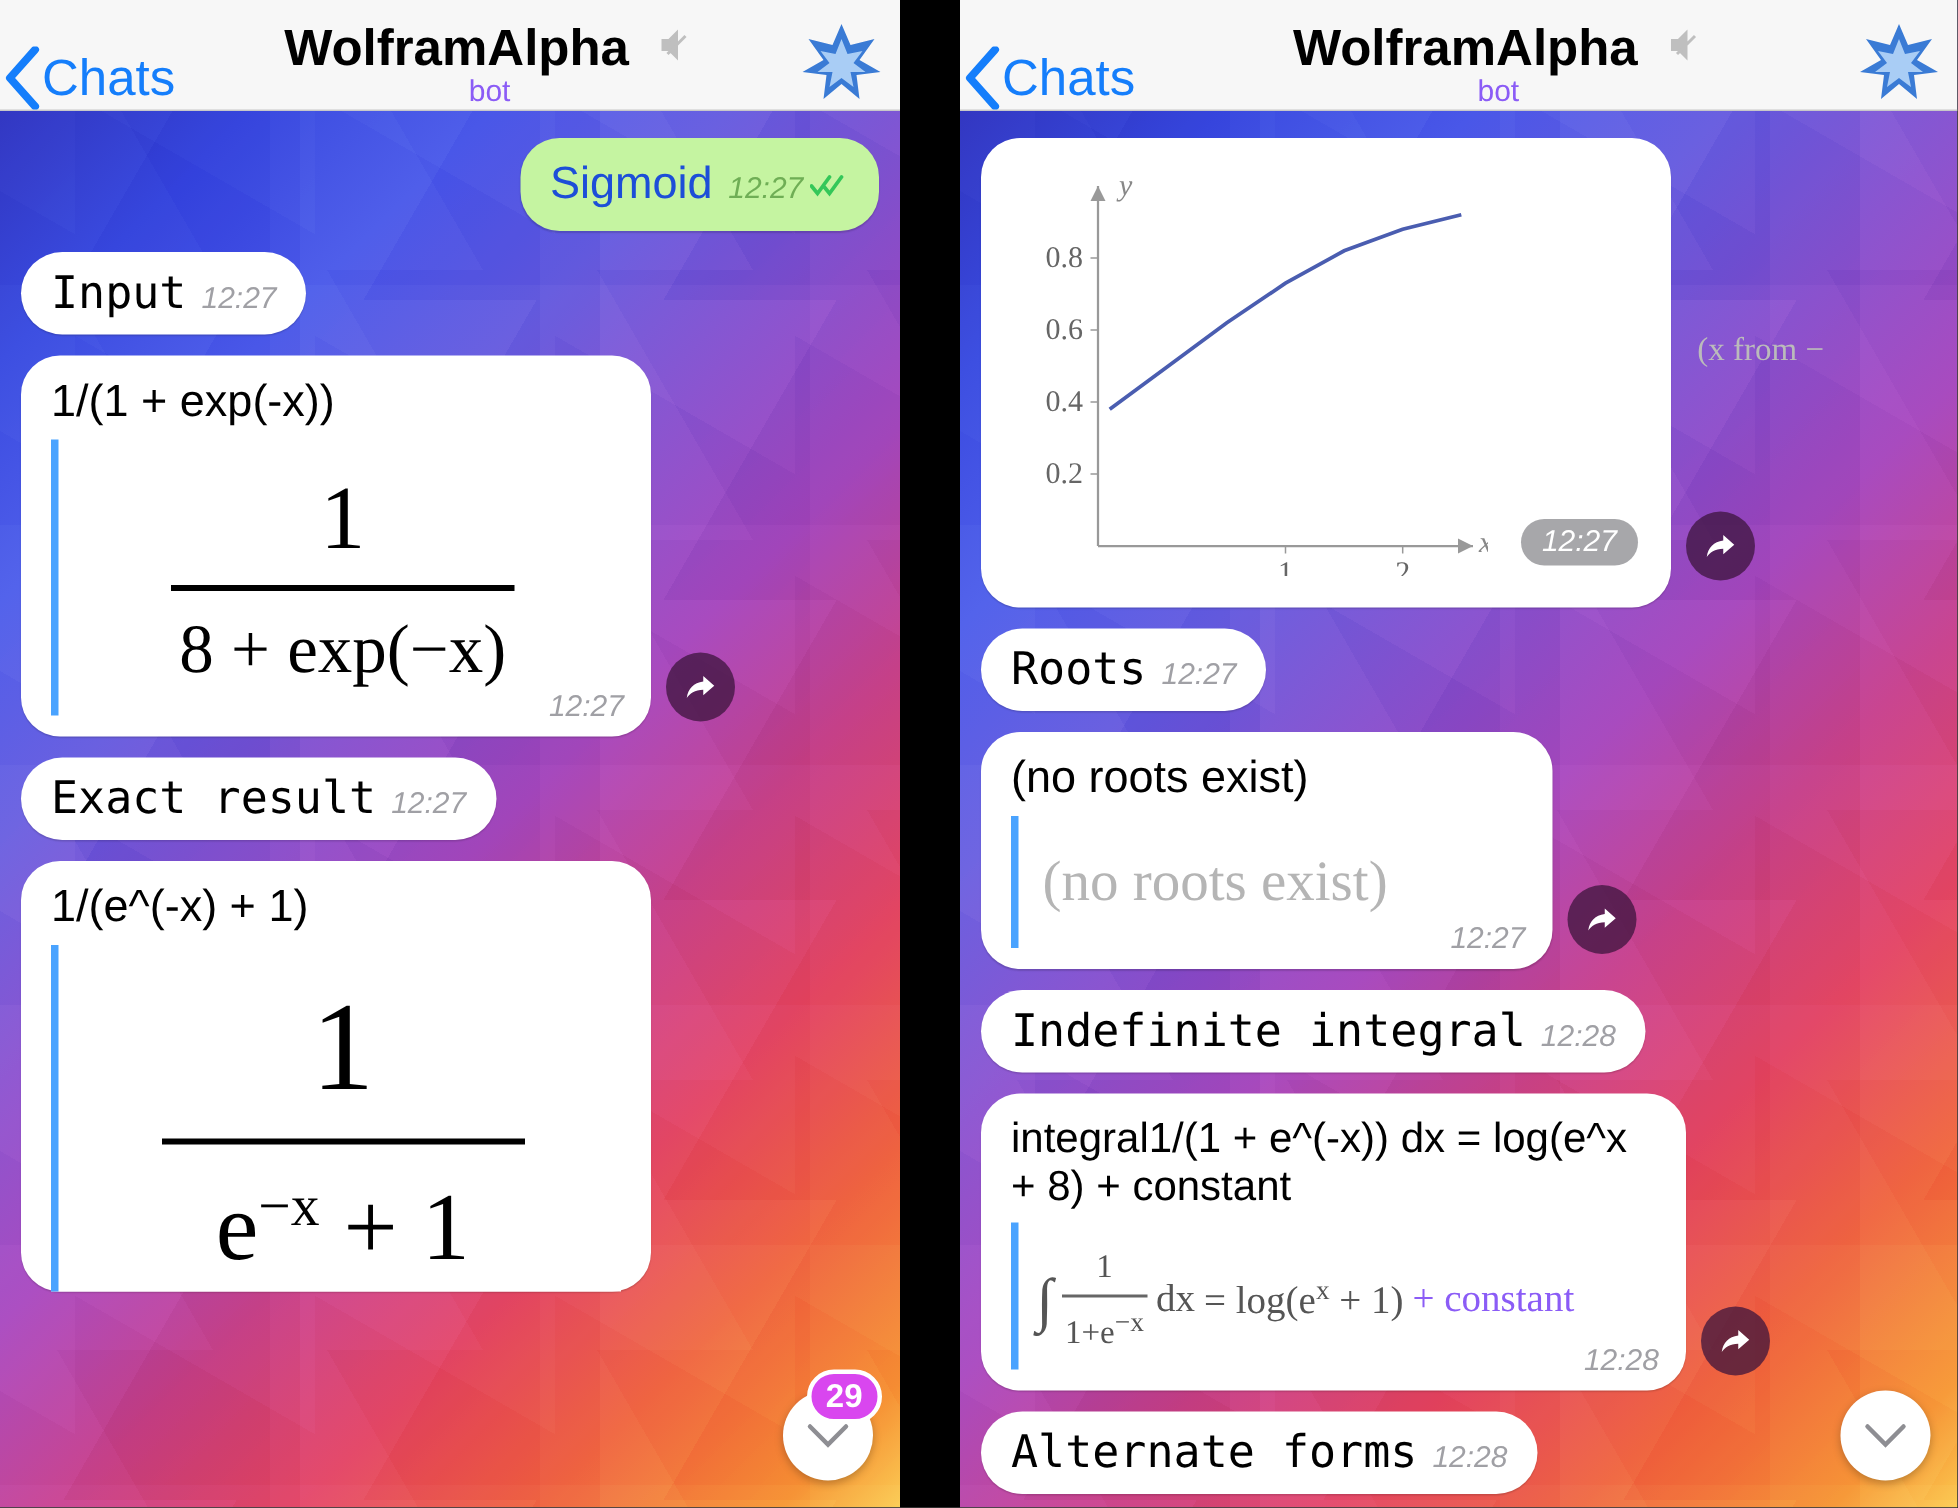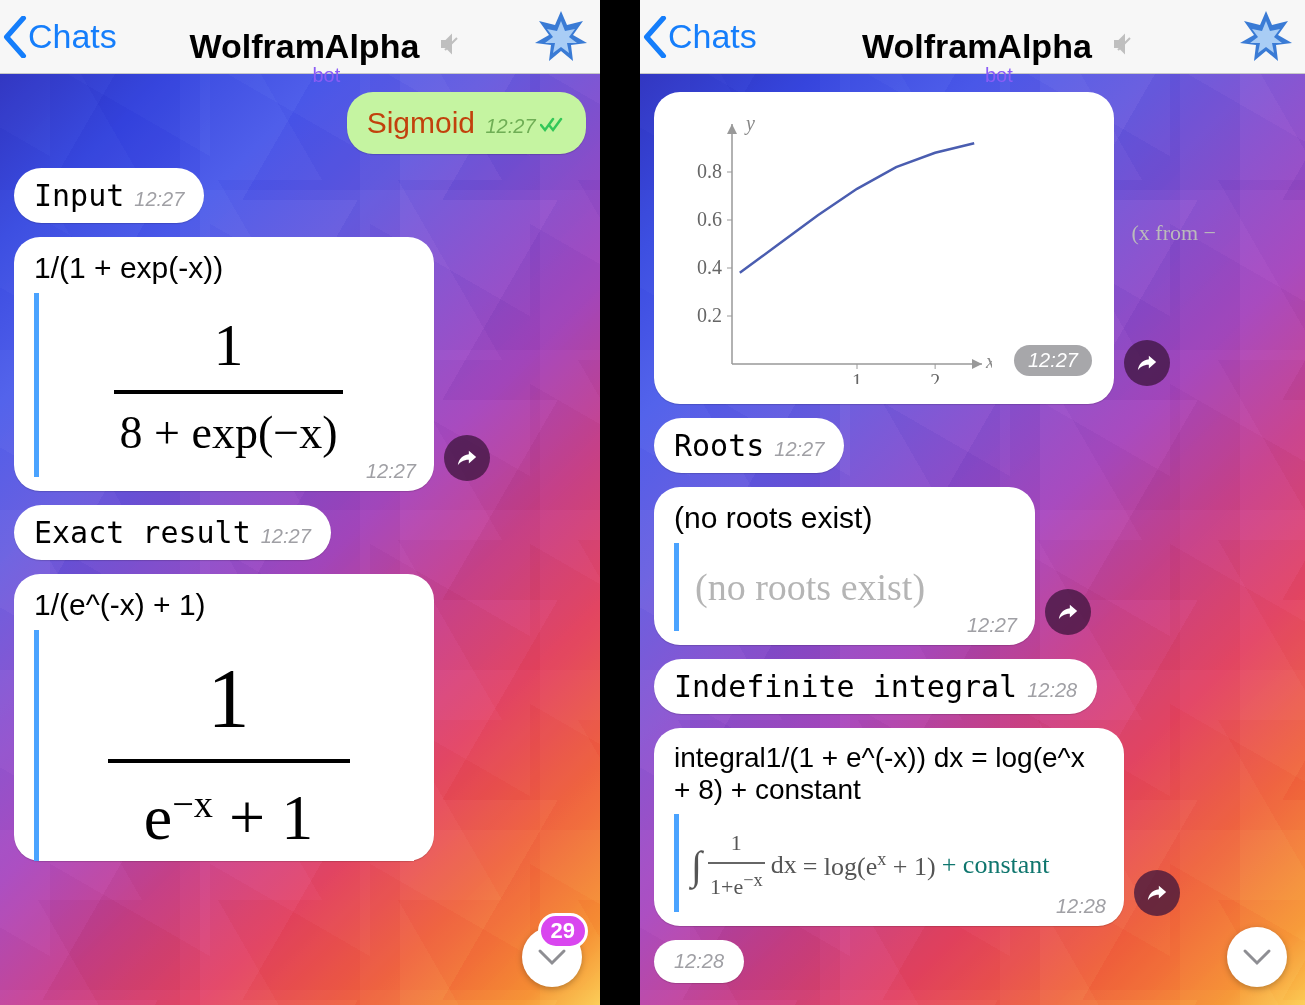--- a/index.html
+++ b/index.html
@@ -35,21 +35,21 @@
       linear-gradient(-60deg, rgba(0,0,0,0.08) 0 50%, transparent 50%) 0 0/200px 200px,
       linear-gradient(30deg, rgba(0,0,0,0.06) 0 50%, transparent 50%) 50px 30px/160px 160px;
     mix-blend-mode: overlay;
   }
   .header {
     position: relative;
     height: 74px;
     background: #f7f7f7;
     border-bottom: 1px solid #c8c8c8;
     display: flex;
-    align-items: center;
+    align-items: flex-end;
     z-index: 5;
   }
   .back {
     display:flex; align-items:center;
     color:#157efb; font-size:34px;
     padding: 0 6px 0 2px;
   }
   .back svg { width: 26px; height: 42px; }
   .title-wrap { flex:1; text-align:center; }
   .title-line { display:flex; justify-content:center; align-items:center; gap:20px;margin-top:40px; }
@@ -76,21 +76,21 @@
     box-shadow: 0 1px 1px rgba(0,0,0,0.15);
   }
   .bubble.pill { border-radius: 30px; padding: 10px 20px; display:flex; align-items:baseline; gap:10px; }
   .bubble.out {
     background:#c5f4a1;
   }
   .bubble .ts {
     font-size:20px; color:#a0a0a5; font-style:italic;
     display:inline-block;
   }
-  .msg-text { font-size:30px; color:#c2410c; }
+  .msg-text { font-size:30px; color:#1d4ed8; }
   .hdr-text { font-family: ui-monospace, Menlo, Consolas, monospace; font-size:30px; color:#000; }
   .content-text { font-size:30px; color:#000; }
   .ts-corner { position:absolute; right:18px; bottom:8px; font-size:20px; color:#a0a0a5; font-style:italic; }
   .ts-inline-out { font-size:20px; color:#6fae55; font-style:italic; margin-left:6px;}
   .checks { color:#34c759; }
   .img-box {
     margin-top:8px;
     border-left:5px solid #4aa3ff;
     padding: 14px 10px 14px 14px;
     background:#fff;
@@ -132,21 +132,21 @@
     position:absolute; right:14px; bottom:16px;
     background: rgba(120,120,125,0.65);
     color:#fff; font-size:20px; font-style:italic;
     padding:4px 14px; border-radius:18px;
   }
   .roots-img-text {
     font-family: Georgia, serif; font-size:38px; color:#b5b5b5;
     padding:8px 2px;
   }
   .int-img { font-family: Georgia, serif; font-size:26px; color:#555; padding:6px 0; display:flex; align-items:center; gap:6px; flex-wrap:wrap;}
-  .int-const { color:#0f766e; }
+  .int-const { color:#8b5cf6; }
   .side-annot { position:absolute; color:#bbb; font-family:Georgia,serif; font-size:22px; }
 </style>
 </head>
 <body>
 
 <div class="screen screen-left">
   <div class="bg"></div>
 
   <div class="header">
     <div class="back">
@@ -372,20 +372,21 @@
         <div class="share-btn">
           <svg width="22" height="22" viewBox="0 0 24 24">
               <path d="M14 4 L22 11 L14 18 V14 C8 14 4 17 2 20 C3 13 7 9 14 8 Z"></path>
             </svg>
         </div>
       </div>
     </div>
 
     <div class="row" style="margin-bottom:0;">
       <div class="bubble pill">
+        <span class="hdr-text">Alternate forms</span>
         <span class="ts">12:28</span>
       </div>
     </div>
   </div>
 
   <div class="scroll-down">
     <svg width="30" height="20" viewBox="0 0 30 20">
         <path d="M3 4 L15 16 L27 4" stroke-width="3" fill="none" stroke-linecap="round"></path>
       </svg>
   </div>

